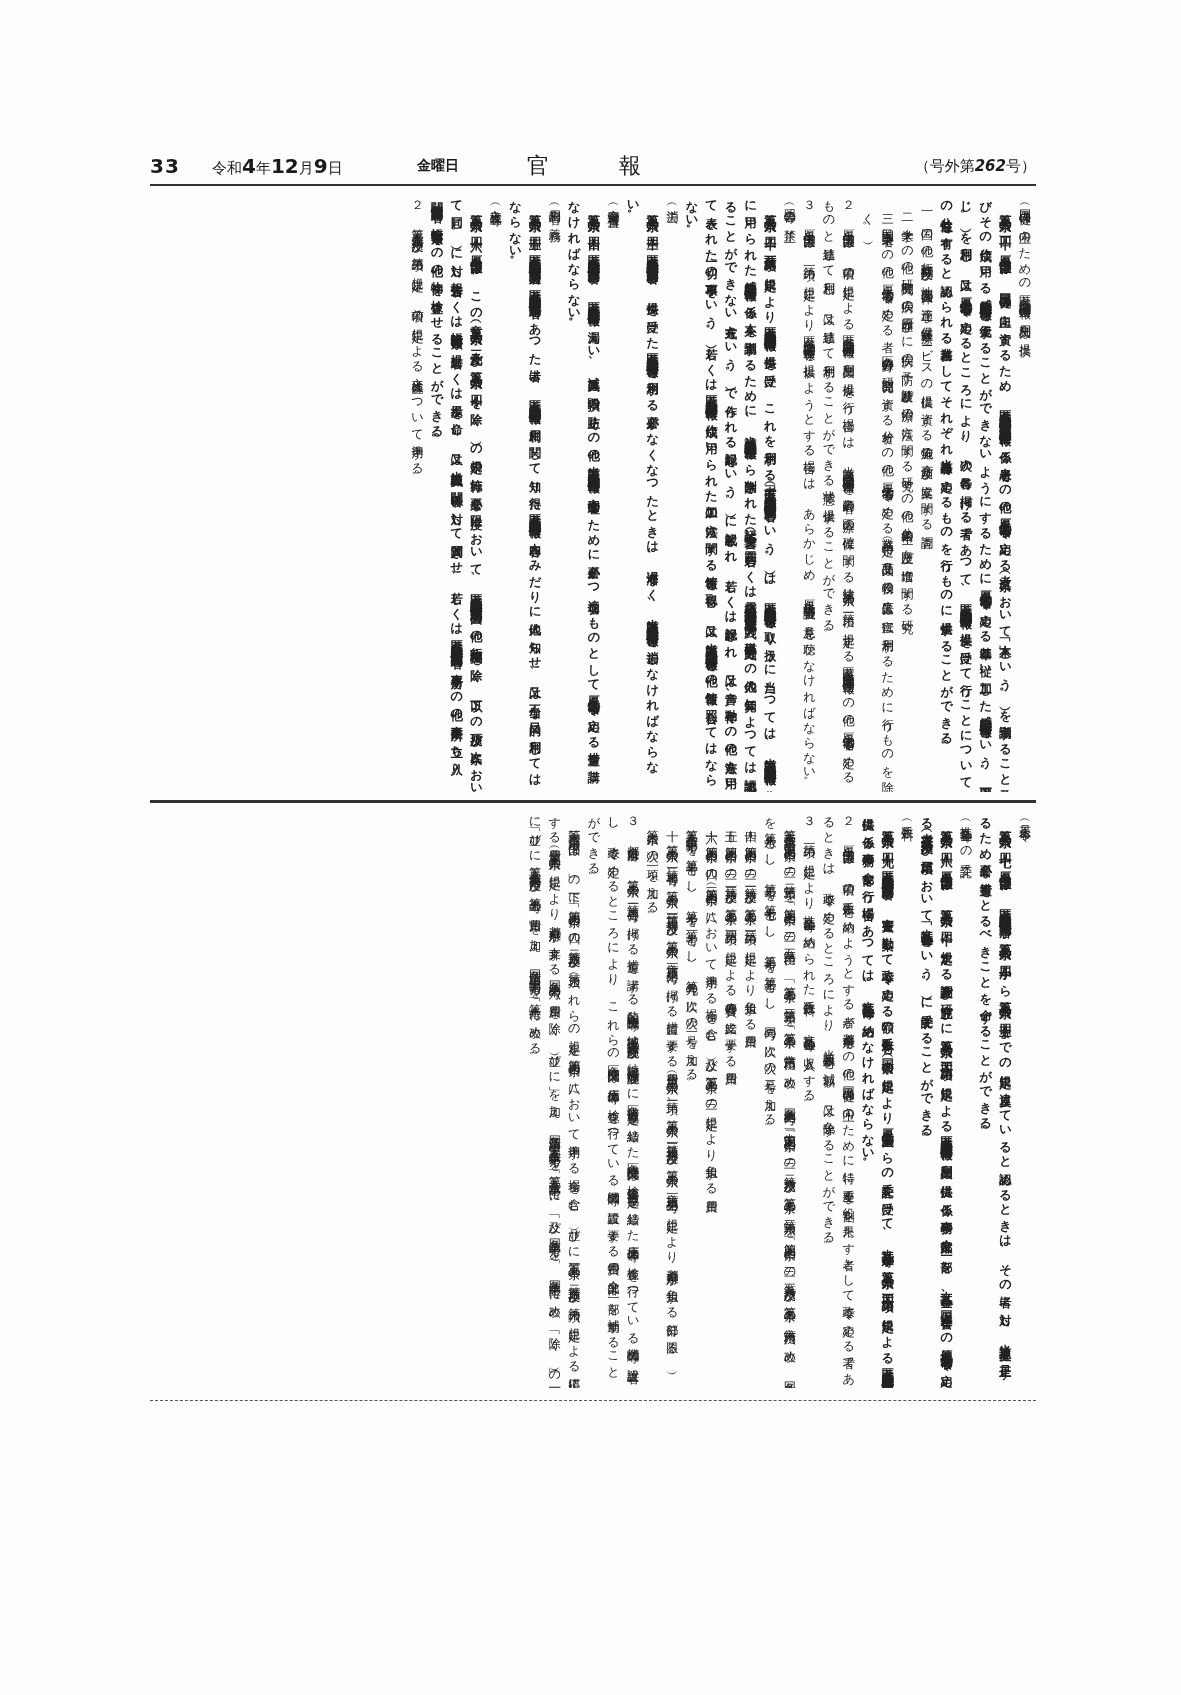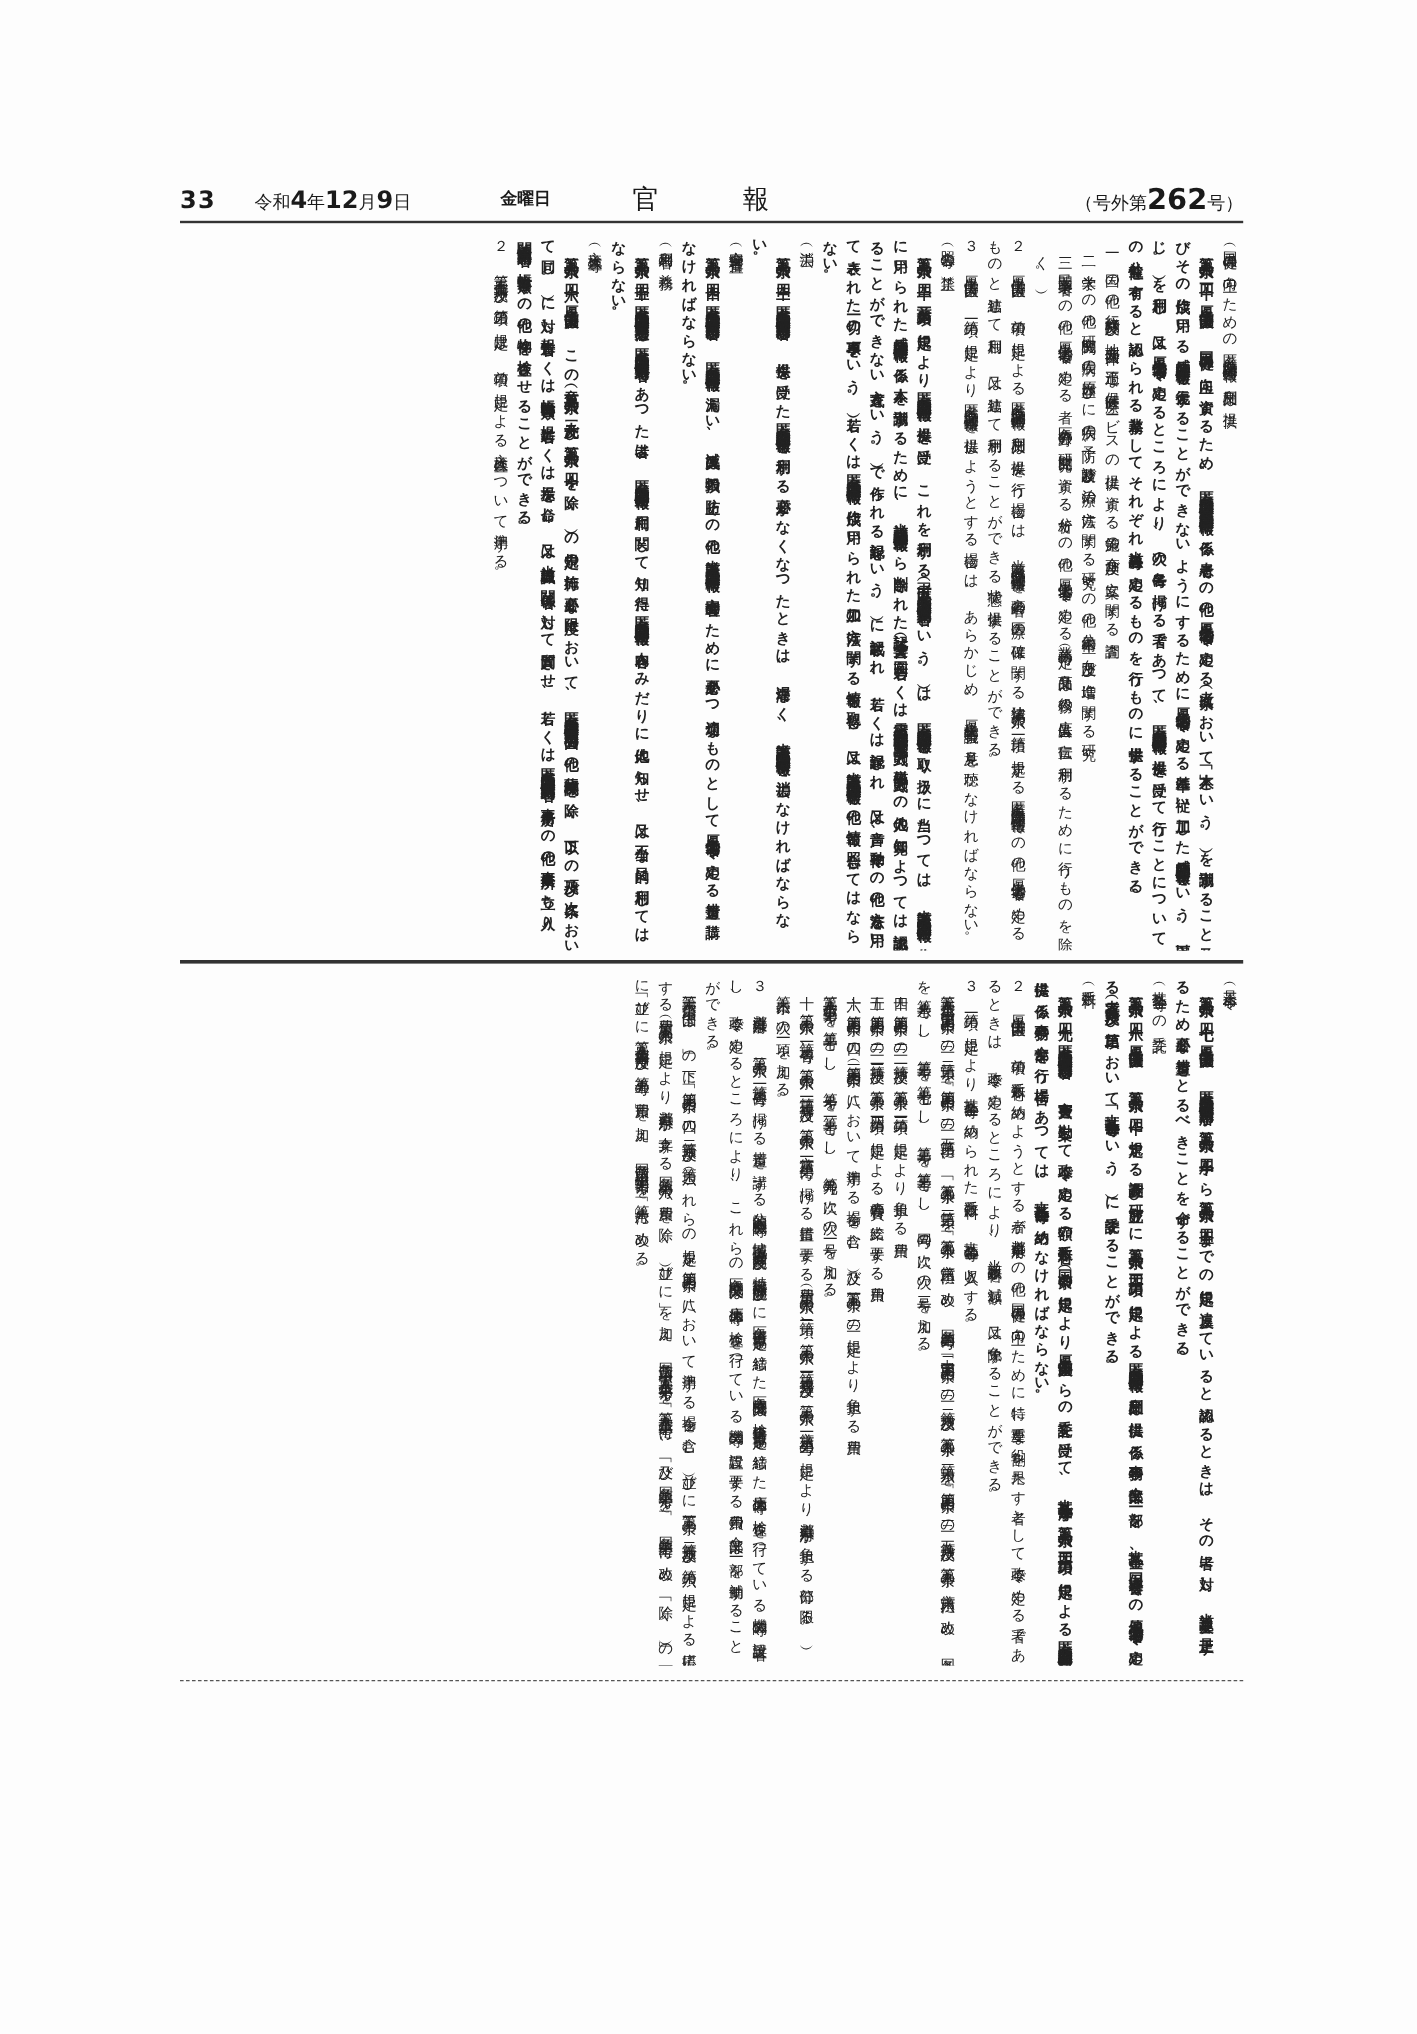--- a/index.html
+++ b/index.html
@@ -7,21 +7,21 @@
          font-family: "DejaVu Serif", "Liberation Serif", serif; color: #1a1a1a; }
   .page { position: absolute; left: 0; top: 0; width: 1181px; height: 1695px; background: #fdfdfd; }
   .header { position: absolute; left: 150px; top: 152px; width: 886px; height: 28px;
             display: flex; align-items: center; font-family: "DejaVu Sans", sans-serif; }
   .hdr-page { font-size: 20px; font-weight: bold; width: 62px; letter-spacing: 1px; }
   .hdr-date { font-size: 15px; width: 205px; }
   .hdr-date b { font-size: 20px; font-weight: bold; }
   .hdr-day { font-size: 14px; width: 110px; font-weight: bold; }
   .hdr-title { font-size: 22px; width: 260px; letter-spacing: 70px; font-family: "DejaVu Serif", serif; }
   .hdr-issue { font-size: 15px; margin-left: auto; }
-  .hdr-issue b { font-size: 24px; font-weight: bold; }
+  .hdr-issue b { font-size: 15px; font-weight: bold; font-style: italic; }
   .rule { position: absolute; left: 150px; width: 886px; border-top: 2px solid #333; }
   .rule.thin { border-top: 1px dashed #555; }
   .section { position: absolute; left: 152px; width: 882px; }
   .vtext { writing-mode: vertical-rl; font-size: 12.2px; line-height: 19.6px;
            letter-spacing: 1.5px; height: 100%; width: 100%; overflow: hidden;
            font-family: "DejaVu Sans", sans-serif; color: #222; }
   .vtext p { margin: 0; text-indent: 1em; }
   .vtext .art { font-weight: bold; }
   .vtext .cap { text-indent: 0.5em; }
   .vtext .item { text-indent: 0; padding-top: 1em; }

